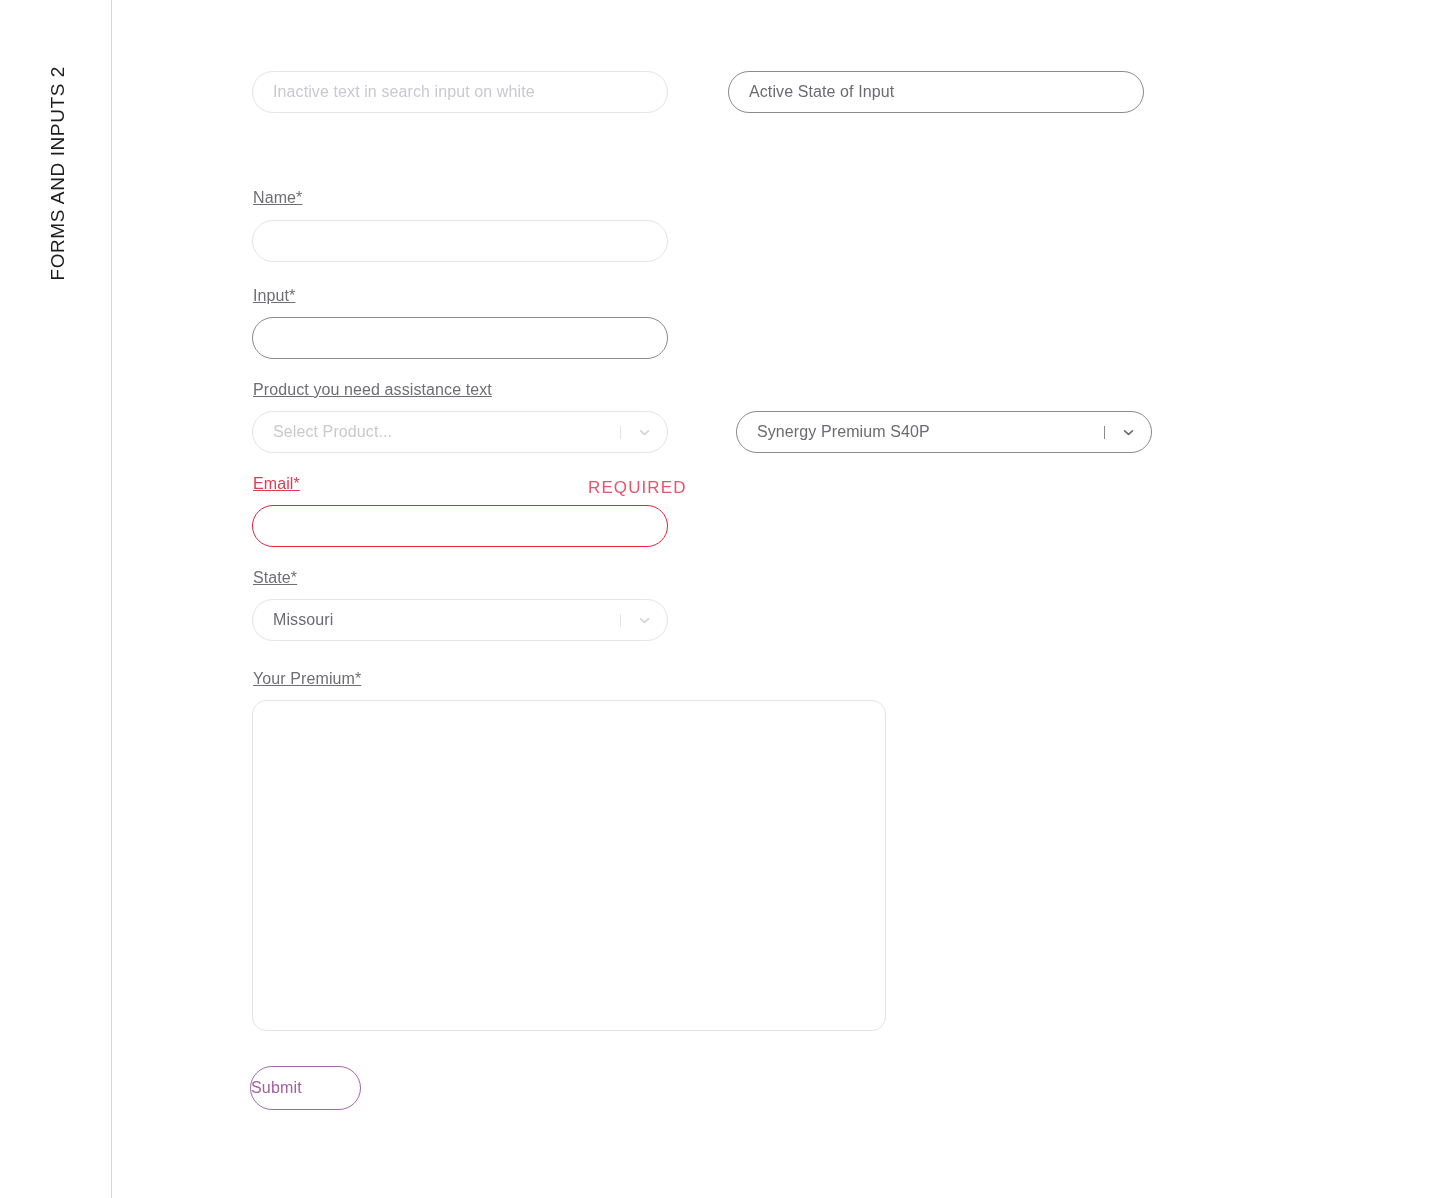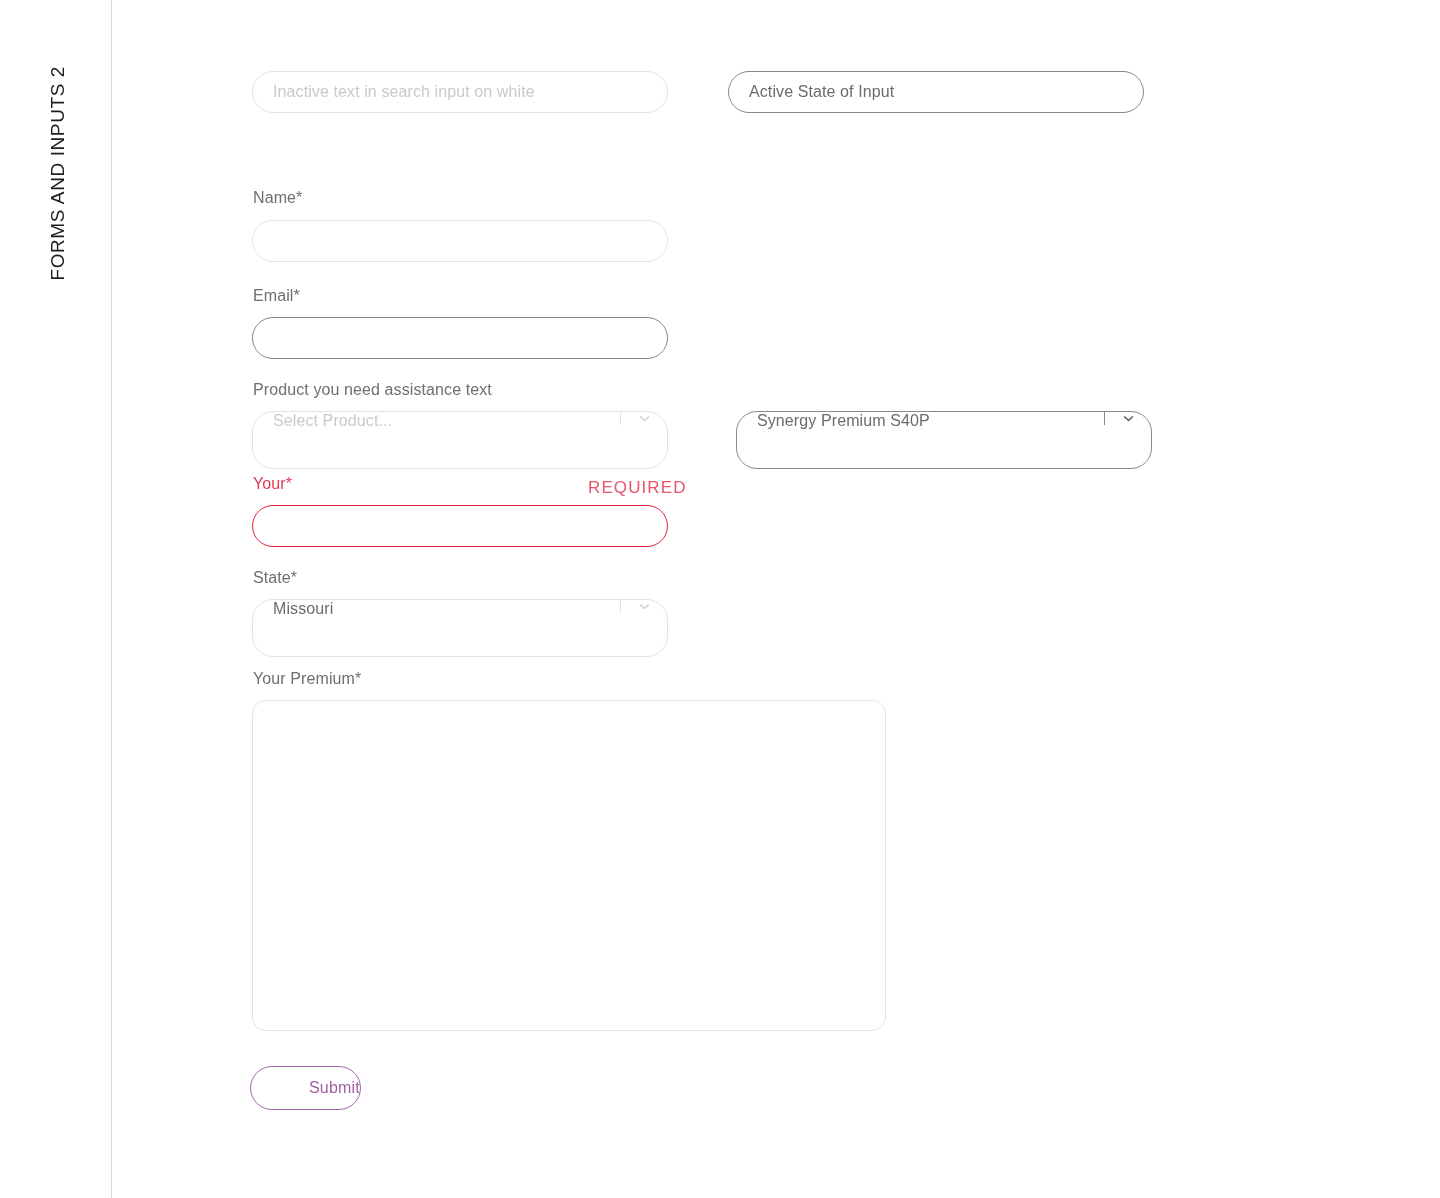--- a/index.html
+++ b/index.html
@@ -55,20 +55,21 @@
     height: 1198px;
   }
 
   .field-label {
     position: absolute;
     font-size: 16px;
     color: #6e6e73;
     font-weight: 400;
     white-space: nowrap;
     letter-spacing: 0.1px;
+    text-decoration: underline;
   }
   .field-label.error { color: #e23a50; }
 
   .required-flag {
     position: absolute;
     font-size: 17px;
     color: #e8546a;
     letter-spacing: 1.1px;
     font-weight: 400;
     white-space: nowrap;
@@ -96,26 +97,26 @@
     color: #6b6b70;
   }
   .pill.error {
     border-color: #e5243d;
   }
 
   
   .select {
     position: absolute;
     box-sizing: border-box;
-    height: 58px;
+    height: 42px;
     border: 1px solid #e4e4e7;
     border-radius: 21px;
     background: #ffffff;
     display: flex;
-    align-items: flex-start;
+    align-items: center;
     overflow: hidden;
   }
   .select.active { border-color: #8a8a8f; }
   .select .sel-value {
     flex: 1 1 auto;
     display: flex;
     align-items: center;
     padding: 0 20px;
     font-size: 16px;
     color: #c9c9ce;
@@ -154,21 +155,21 @@
     border-radius: 14px;
     background: #ffffff;
   }
 
   
   .submit-btn {
     position: absolute;
     box-sizing: border-box;
     display: flex;
     align-items: center;
-    justify-content: flex-end;
+    justify-content: flex-start;
     border: 1px solid #a368ac;
     border-radius: 24px;
     background: #ffffff;
     color: #a3609e;
     font-size: 16px;
     letter-spacing: 0.2px;
     cursor: pointer;
   }
 </style>
 </head>
@@ -182,21 +183,21 @@
 
 <div id="main">
 
   <div class="pill" style="left:140px; top:71px; width:416px;">Inactive text in search input on white</div>
 
   <div class="pill active" style="left:616px; top:71px; width:416px;">Active State of Input</div>
 
   <div class="field-label" style="left:141px; top:189px;">Name*</div>
   <div class="pill" style="left:140px; top:220px; width:416px;"></div>
 
-  <div class="field-label" style="left:141px; top:287px;">Email*</div>
+  <div class="field-label" style="left:141px; top:287px;">Input*</div>
   <div class="pill active" style="left:140px; top:317px; width:416px;"></div>
 
   <div class="field-label" style="left:141px; top:381px;">Product you need assistance text</div>
   <div class="select" style="left:140px; top:411px; width:416px;">
     <div class="sel-value">Select Product...</div>
     <div class="sel-arrow">
       <svg class="chev" viewBox="0 0 13 13" aria-hidden="true">
           <path d="M2.6 4.9 L6.5 8.4 L10.4 4.9"></path>
         </svg>
     </div>
@@ -204,21 +205,21 @@
 
   <div class="select active filled" style="left:624px; top:411px; width:416px;">
     <div class="sel-value">Synergy Premium S40P</div>
     <div class="sel-arrow">
       <svg class="chev" viewBox="0 0 13 13" aria-hidden="true">
           <path d="M2.6 4.9 L6.5 8.4 L10.4 4.9"></path>
         </svg>
     </div>
   </div>
 
-  <div class="field-label error" style="left:141px; top:475px;">Your*</div>
+  <div class="field-label error" style="left:141px; top:475px;">Email*</div>
   <div class="required-flag" style="left:476px; top:478px;">REQUIRED</div>
   <div class="pill error" style="left:140px; top:505px; width:416px;"></div>
 
   <div class="field-label" style="left:141px; top:569px;">State*</div>
   <div class="select filled" style="left:140px; top:599px; width:416px;gap:37px;">
     <div class="sel-value">Missouri</div>
     <div class="sel-arrow">
       <svg class="chev" viewBox="0 0 13 13" aria-hidden="true">
           <path d="M2.6 4.9 L6.5 8.4 L10.4 4.9"></path>
         </svg>

